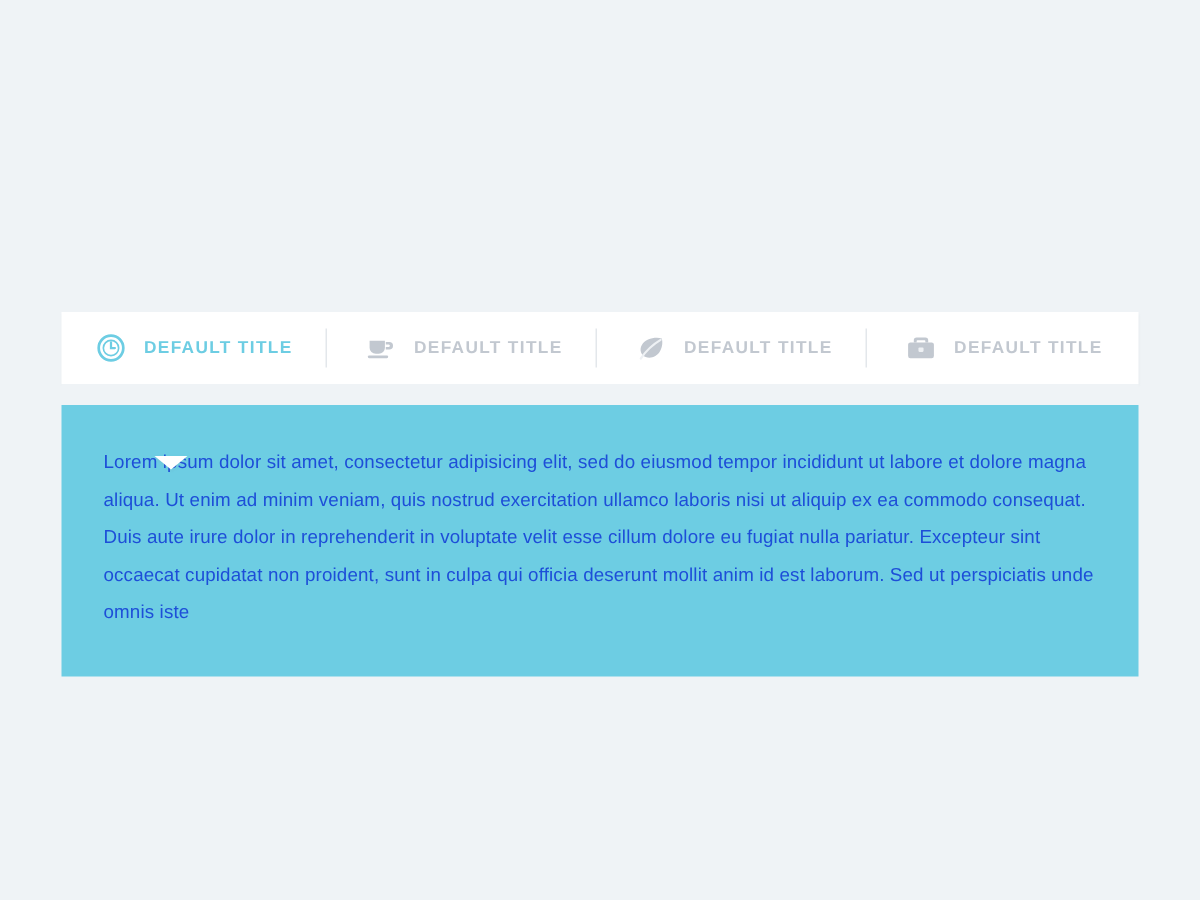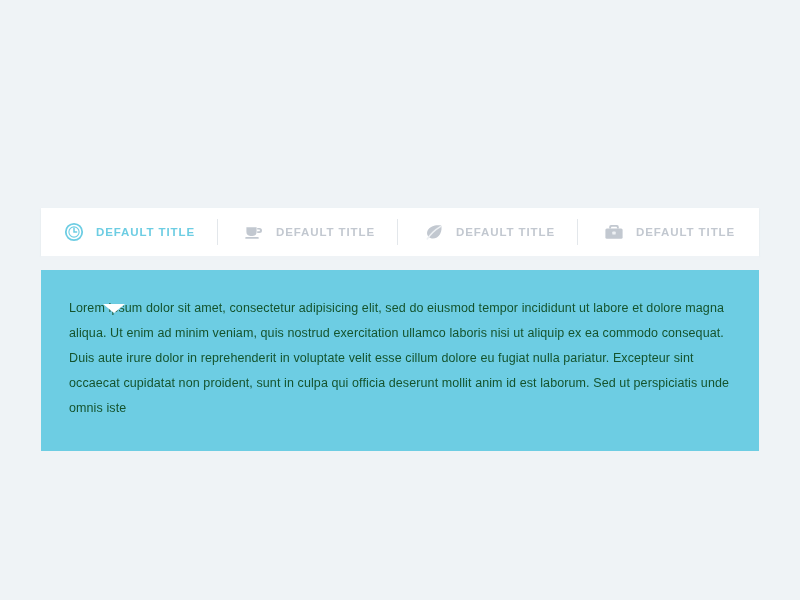--- a/index.html
+++ b/index.html
@@ -96,21 +96,21 @@
   }
 
   
   .panel {
     background: #6dcde3;
     padding: 26px 28px 30px 28px;
     box-sizing: border-box;
   }
 
   .panel-text {
-    color: #14532d;
+    color: #1d4ed8;
     font-size: 12.5px;
     line-height: 25px;
     letter-spacing: 0.1px;
     margin: 0;
   }
 </style>
 </head>
 <body>
 
 <div class="stage">

